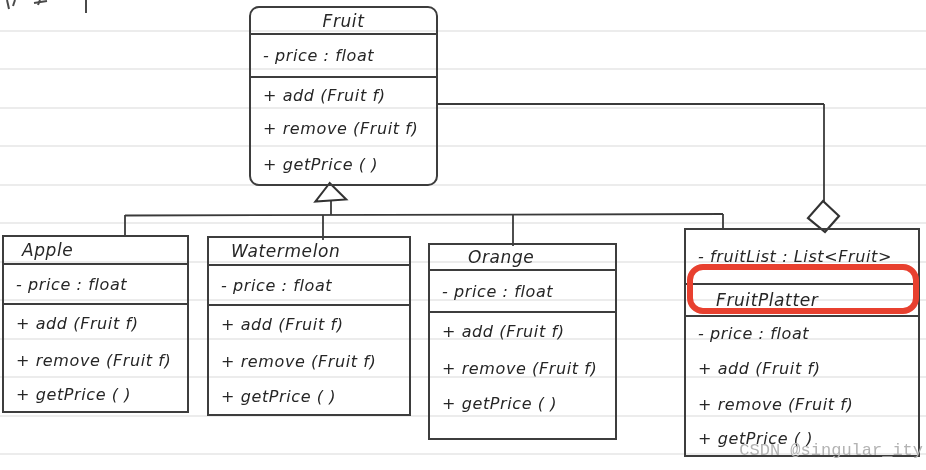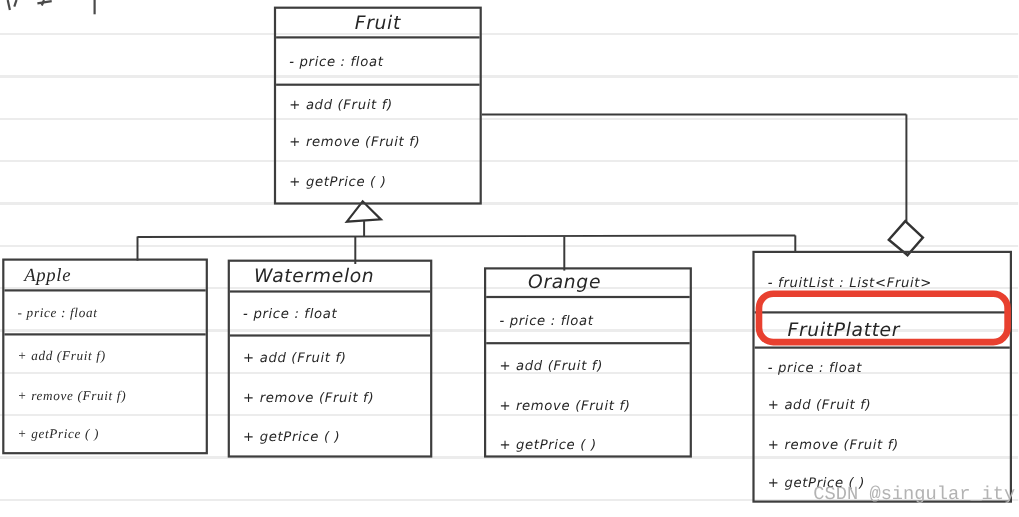--- a/index.html
+++ b/index.html
@@ -14,21 +14,21 @@
   }
   
   #connectors{position:absolute;left:0;top:0;z-index:1;}
   
   .uml-box{
     position:absolute;box-sizing:border-box;border:2px solid #3d3d3d;
     background:transparent;z-index:2;color:#262626;font-style:italic;
   }
   .uml-row{
     box-sizing:border-box;display:flex;align-items:center;
-    padding-left:12px;font-size:12px;letter-spacing:0.6px;white-space:nowrap;
+    padding-left:12px;font-size:16px;letter-spacing:0.6px;white-space:nowrap;
   }
   .uml-title{font-size:17px;border-bottom:2px solid #3d3d3d;}
   .uml-title.center{justify-content:center;padding-left:0;}
   .div-bottom{border-bottom:2px solid #3d3d3d;}
   
   #highlight-red{
     position:absolute;left:687px;top:264px;width:232px;height:50px;
     box-sizing:border-box;border:6px solid #e8402f;border-radius:16px;
     z-index:5;background:transparent;
   }
@@ -65,45 +65,45 @@
     </g>
     <polygon points="330,183 315,201 346,200" fill="#ffffff" stroke="#333333" stroke-width="2" transform="rotate(-2 330 192)"></polygon>
 
     <g stroke="#3a3a3a" stroke-width="1.8" fill="none">
       <path d="M438,104 L824,104"></path>
       <path d="M824,104 L824,202"></path>
     </g>
     <polygon points="823,201 839,216 825,232 808,218" fill="#ffffff" stroke="#333333" stroke-width="2.2"></polygon>
   </svg>
 
-  <div class="uml-box" style="left:249px;top:6px;width:189px;height:180px;">
+  <div class="uml-box" style="left:249px;top:6px;width:189px;height:180px;border-radius:10px;">
     <div class="uml-row uml-title center" style="height:27px">Fruit</div>
     <div class="uml-row div-bottom" style="height:43px">- price : float</div>
     <div class="uml-row" style="height:34px">+ add (Fruit f)</div>
     <div class="uml-row" style="height:33px">+ remove (Fruit f)</div>
     <div class="uml-row" style="height:39px">+ getPrice ( )</div>
   </div>
 
-  <div class="uml-box" style="left:2px;top:235px;width:187px;height:178px;font-family:Liberation Serif, serif;">
+  <div class="uml-box" style="left:2px;top:235px;width:187px;height:178px;">
     <div class="uml-row uml-title" style="height:28px;padding-left:18px">Apple</div>
     <div class="uml-row div-bottom" style="height:40px">- price : float</div>
     <div class="uml-row" style="height:37px">+ add (Fruit f)</div>
     <div class="uml-row" style="height:36px">+ remove (Fruit f)</div>
     <div class="uml-row" style="height:33px">+ getPrice ( )</div>
   </div>
 
-  <div class="uml-box" style="left:207px;top:236px;width:186px;height:180px;">
+  <div class="uml-box" style="left:207px;top:236px;width:204px;height:180px;">
     <div class="uml-row uml-title" style="height:28px;padding-left:22px">Watermelon</div>
     <div class="uml-row div-bottom" style="height:40px">- price : float</div>
     <div class="uml-row" style="height:37px">+ add (Fruit f)</div>
     <div class="uml-row" style="height:36px">+ remove (Fruit f)</div>
     <div class="uml-row" style="height:35px">+ getPrice ( )</div>
   </div>
 
-  <div class="uml-box" style="left:440px;top:243px;width:189px;height:173px;">
+  <div class="uml-box" style="left:428px;top:243px;width:189px;height:197px;">
     <div class="uml-row uml-title" style="height:26px;padding-left:38px">Orange</div>
     <div class="uml-row div-bottom" style="height:42px">- price : float</div>
     <div class="uml-row" style="height:37px">+ add (Fruit f)</div>
     <div class="uml-row" style="height:37px">+ remove (Fruit f)</div>
     <div class="uml-row" style="height:33px">+ getPrice ( )</div>
   </div>
 
   <div class="uml-box" style="left:684px;top:228px;width:236px;height:229px;">
     <div class="uml-row div-bottom" style="height:55px">- fruitList : List&lt;Fruit&gt;</div>
     <div class="uml-row uml-title" style="height:32px;padding-left:30px">FruitPlatter</div>

